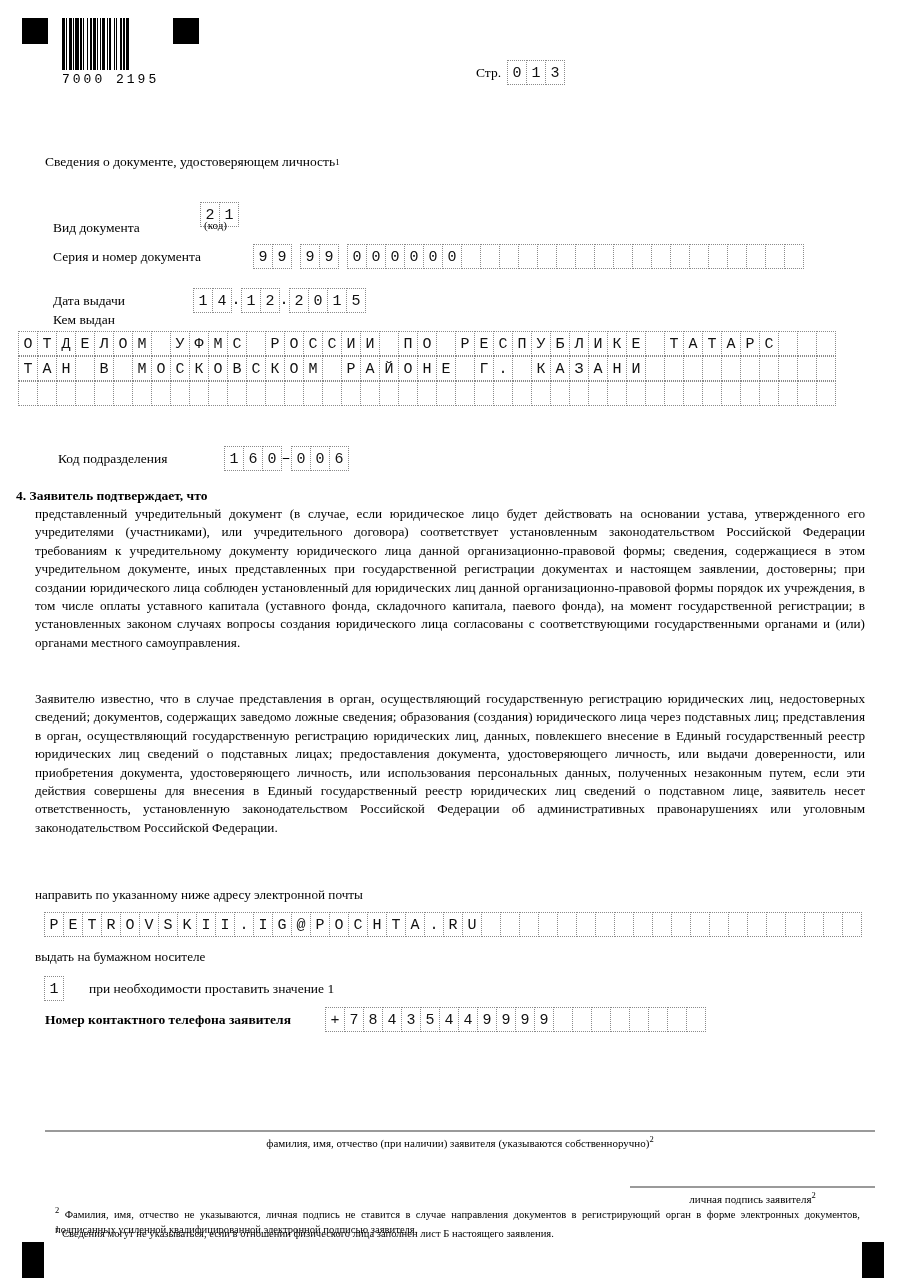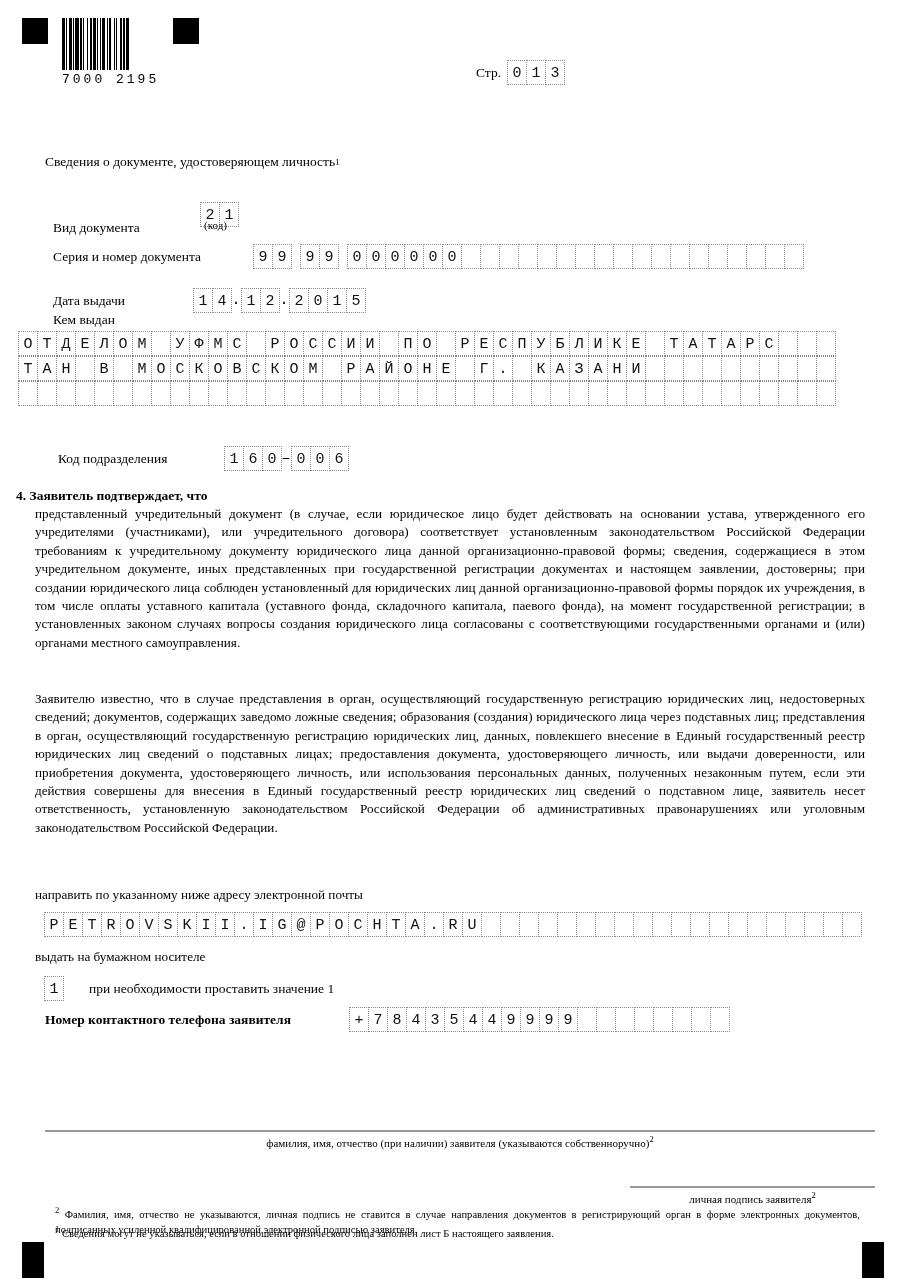--- a/index.html
+++ b/index.html
@@ -414,21 +414,21 @@
 
   <div class="para" style="top:948px; text-align:left;">выдать на бумажном носителе</div>
 
   <div class="row-abs" style="left:44px; top:976px;">
     <div class="cells" id="paper-flag-cells">
         <div class="cell">1</div>
       </div>
     <span class="lbl-text" style="margin-left:26px;">при необходимости проставить значение 1</span>
   </div>
 
-  <div class="row-abs" style="left:45px; top:1007px;gap:24px;">
+  <div class="row-abs" style="left:45px; top:1007px;">
     <span class="lbl-text" style="width:280px; display:inline-block; font-weight:bold;">Номер контактного телефона заявителя</span>
     <div class="cells" id="phone-cells">
         <div class="cell">+</div>
         <div class="cell">7</div>
         <div class="cell">8</div>
         <div class="cell">4</div>
         <div class="cell">3</div>
         <div class="cell">5</div>
         <div class="cell">4</div>
         <div class="cell">4</div>

